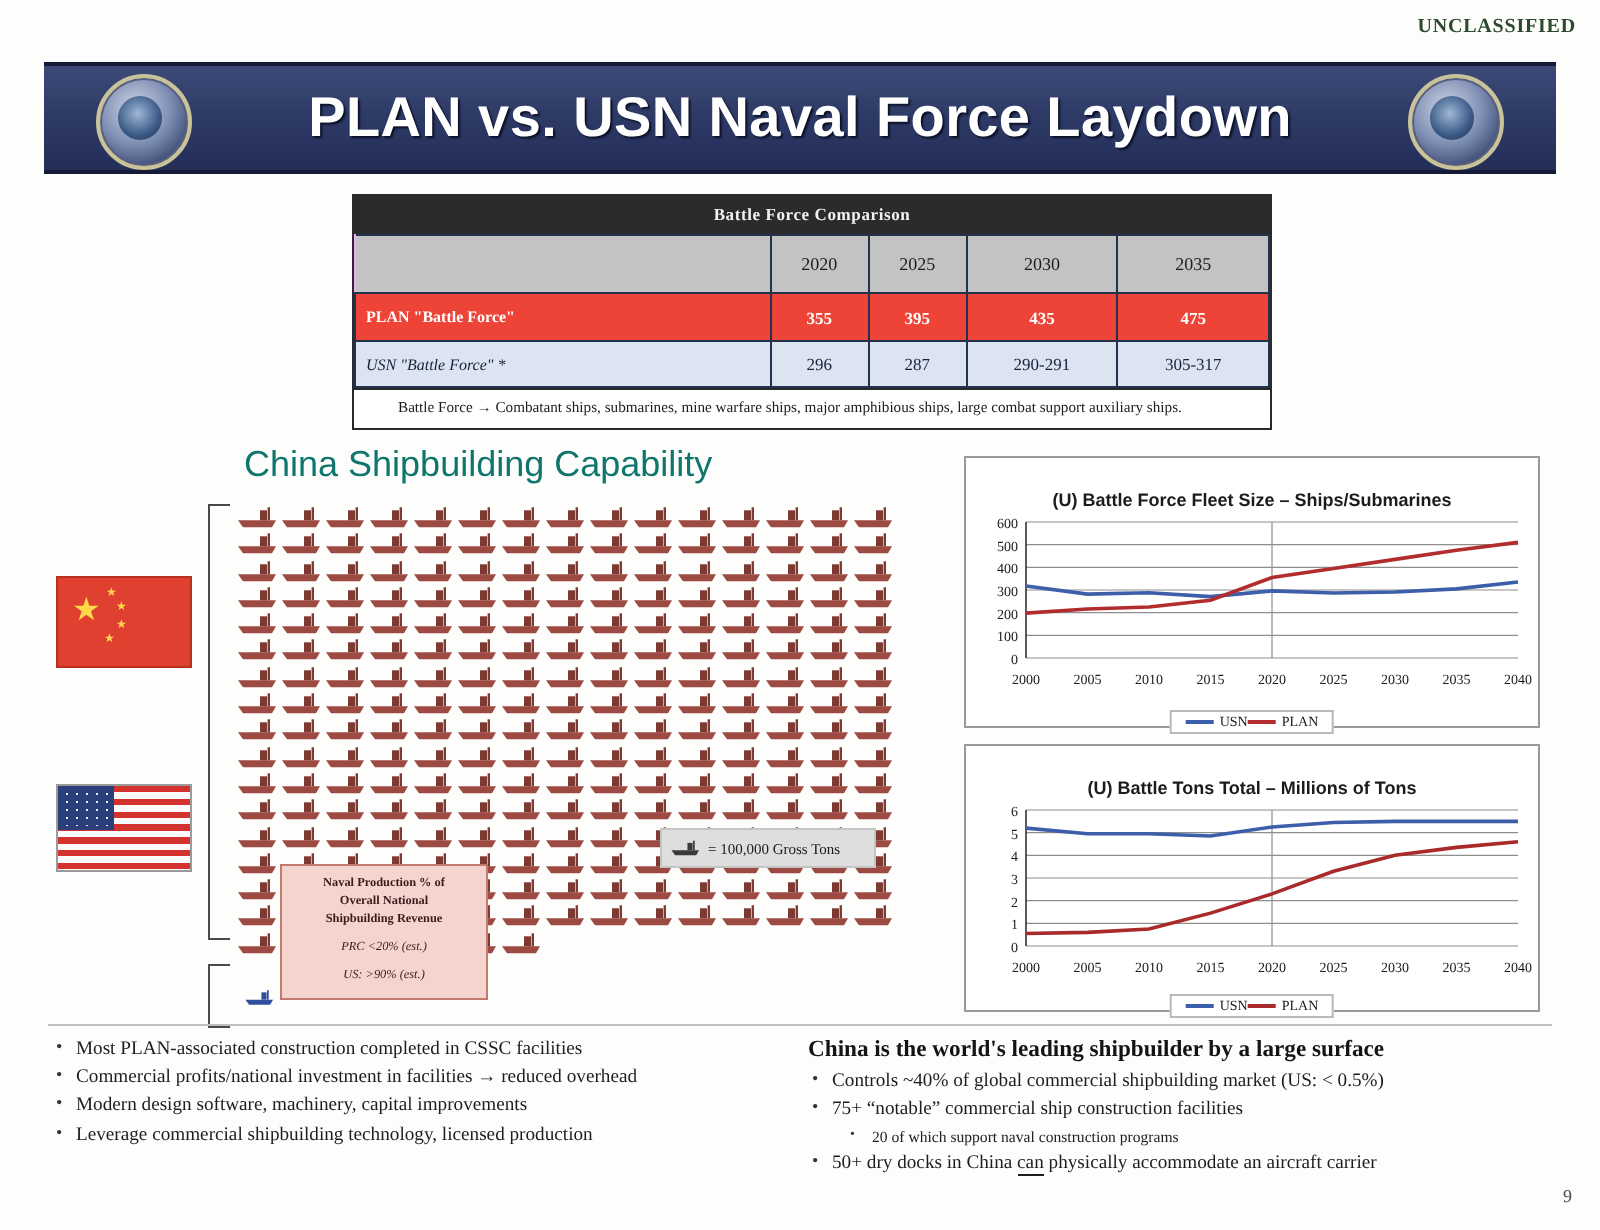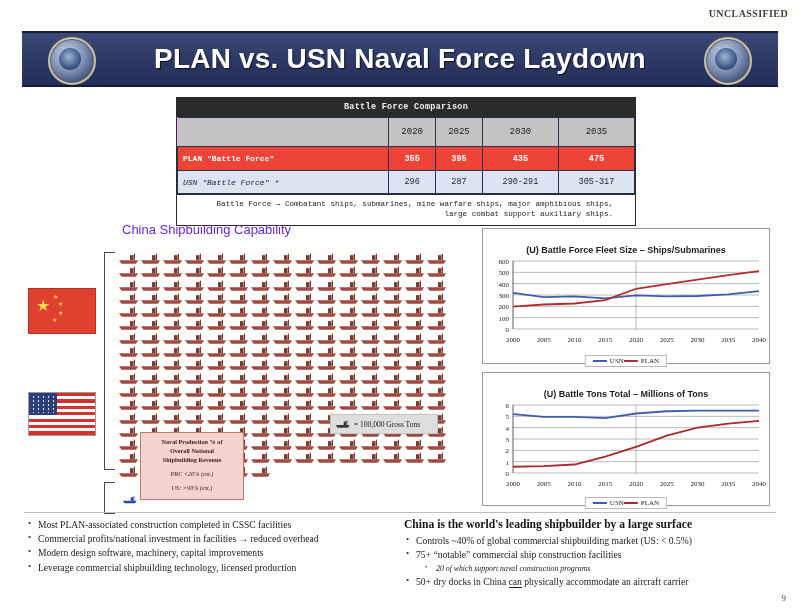--- a/index.html
+++ b/index.html
@@ -37,42 +37,42 @@
   .seal.left{left:26px;}
   .seal.right{right:26px;}
   .seal:after{
     content:"";position:absolute;left:9px;top:9px;width:22px;height:22px;
     border-radius:50%;background:radial-gradient(circle at 45% 40%,#9fb7d6,#3b5a86 60%,#1f3050);
   }
   
   .tbl{
     position:absolute;left:176px;top:97px;width:458px;
     border:1px solid #2a2a2a;background:#f0abfc;
-    font-family:Liberation Mono, monospace;
+    font-family:Liberation Serif, serif;
   }
   .tbl-title{
     background:#2b2b2b;color:#f2f2f2;text-align:center;
     font-size:8.5px;font-weight:bold;padding:4px 0 5px;letter-spacing:.3px;
   }
   table{border-collapse:collapse;width:100%;}
   td{border:1px solid #23324d;font-size:8.5px;text-align:center;padding:3px 0;}
   .hdr td{background:#c3c3c3;color:#1c1c1c;height:22px;font-size:9px;}
   .hdr td.blank{background:#c3c3c3;border-left:none;}
   .plan-row td{background:#ee4438;color:#ffffff;height:17px;font-weight:bold;}
   .plan-row td.lbl{text-align:left;padding-left:5px;font-size:8px;}
   .usn-row td{background:#dce4f2;color:#17213a;height:16px;}
   .usn-row td.lbl{text-align:left;padding-left:5px;font-style:italic;font-size:8px;}
   .tbl-foot{
-    background:#ffffff;color:#1c1c1c;font-size:7.6px;text-align:right;
+    background:#ffffff;color:#1c1c1c;font-size:7.6px;text-align:left;
     padding:4px 22px 5px;line-height:1.35;border-top:1px solid #2a2a2a;
   }
   
   .cap-title{
     position:absolute;left:122px;top:222px;
-    font-family:"Liberation Sans",sans-serif;font-size:13px;color:#6d28d9;
+    font-family:"Liberation Sans",sans-serif;font-size:18px;color:#0f766e;
   }
   .cn-flag{
     position:absolute;left:28px;top:288px;width:66px;height:44px;
     background:#e0402f;border:1px solid #b5301f;
   }
   .cn-flag .big-star{
     position:absolute;left:7px;top:9px;color:#ffd94a;font-size:16px;line-height:16px;
   }
   .cn-flag .s{position:absolute;color:#ffd94a;font-size:6px;line-height:6px;}
   .cn-flag .s1{left:24px;top:5px;} .cn-flag .s2{left:29px;top:12px;}
@@ -144,21 +144,21 @@
   .col.left{left:26px;width:380px;}
   .col.right{left:404px;width:384px;}
   .col h2{margin:0 0 3px;font-size:11.6px;font-weight:bold;color:#141414;}
   .col ul{margin:0;padding:0;list-style:none;}
   .col li{
     font-size:9.6px;line-height:1.48;color:#1d1d1d;
     padding-left:12px;position:relative;
   }
   .col li:before{content:"\2022";position:absolute;left:2px;top:-1px;font-size:9px;color:#333;}
   .col li.sub{
-    font-size:7.8px;font-style:italic;padding-left:32px;margin-top:1px;
+    font-size:7.8px;padding-left:32px;margin-top:1px;
   }
   .col li.sub:before{left:21px;font-size:7px;}
   .u{border-bottom:1px solid #1d1d1d;}
   .pageno{
     position:absolute;right:14px;bottom:12px;
     font-size:9px;color:#4a4a4a;font-family:"Liberation Serif",serif;
   }
 </style>
 </head>
 <body>

